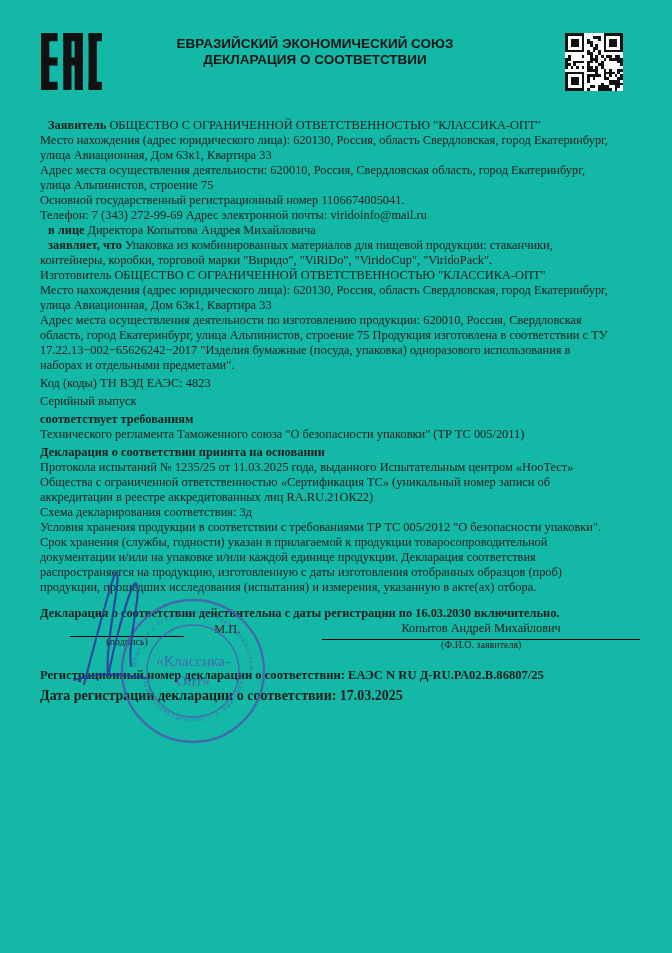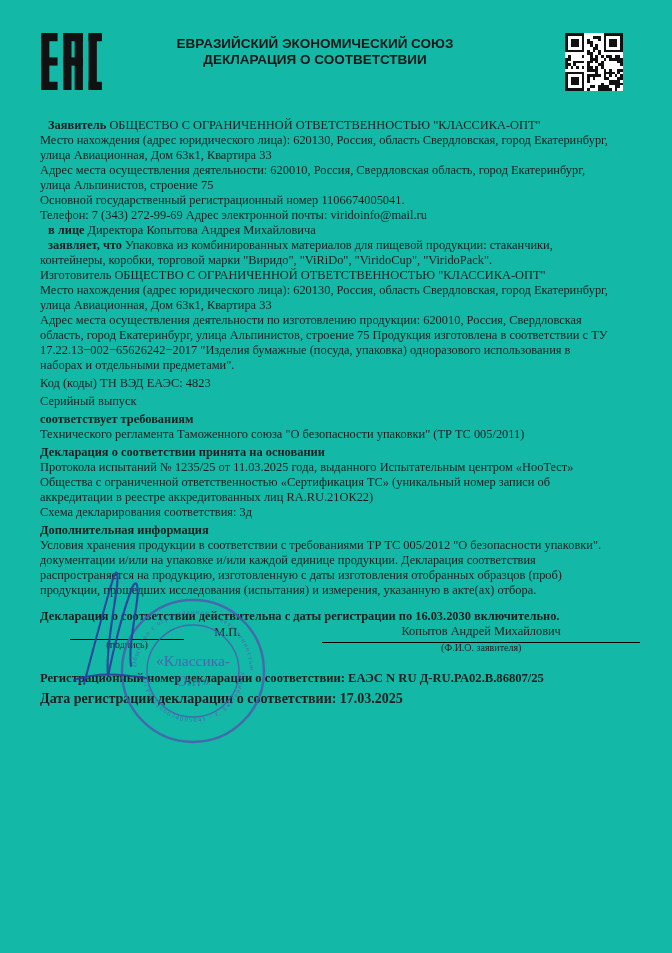--- a/index.html
+++ b/index.html
@@ -241,23 +241,23 @@
     <div>Технического регламента Таможенного союза "О безопасности упаковки" (ТР ТС 005/2011)</div>
 
     <div class="hdr">Декларация о соответствии принята на основании</div>
     <div class="lines">
         <div>Протокола испытаний № 1235/25 от 11.03.2025 года, выданного Испытательным центром «НооТест»</div>
         <div>Общества с ограниченной ответственностью «Сертификация ТС» (уникальный номер записи об</div>
         <div>аккредитации в реестре аккредитованных лиц RA.RU.21ОК22)</div>
         <div>Схема декларирования соответствия: 3д</div>
       </div>
 
-    <div class="hdr">Дополнительная информация</div>
     <div class="lines">
         <div>Условия хранения продукции в соответствии с требованиями ТР ТС 005/2012 "О безопасности упаковки".</div>
+        <div>Срок хранения (службы, годности) указан в прилагаемой к продукции товаросопроводительной</div>
         <div>документации и/или на упаковке и/или каждой единице продукции. Декларация соответствия</div>
         <div>распространяется на продукцию, изготовленную с даты изготовления отобранных образцов (проб)</div>
         <div>продукции, прошедших исследования (испытания) и измерения, указанную в акте(ах) отбора.</div>
       </div>
 
     <div class="validity">Декларация о соответствии действительна с даты регистрации по 16.03.2030 включительно.</div>
 
     <div class="sigrow">
       <div class="sig-left">
         <div class="sig-underline"></div>

